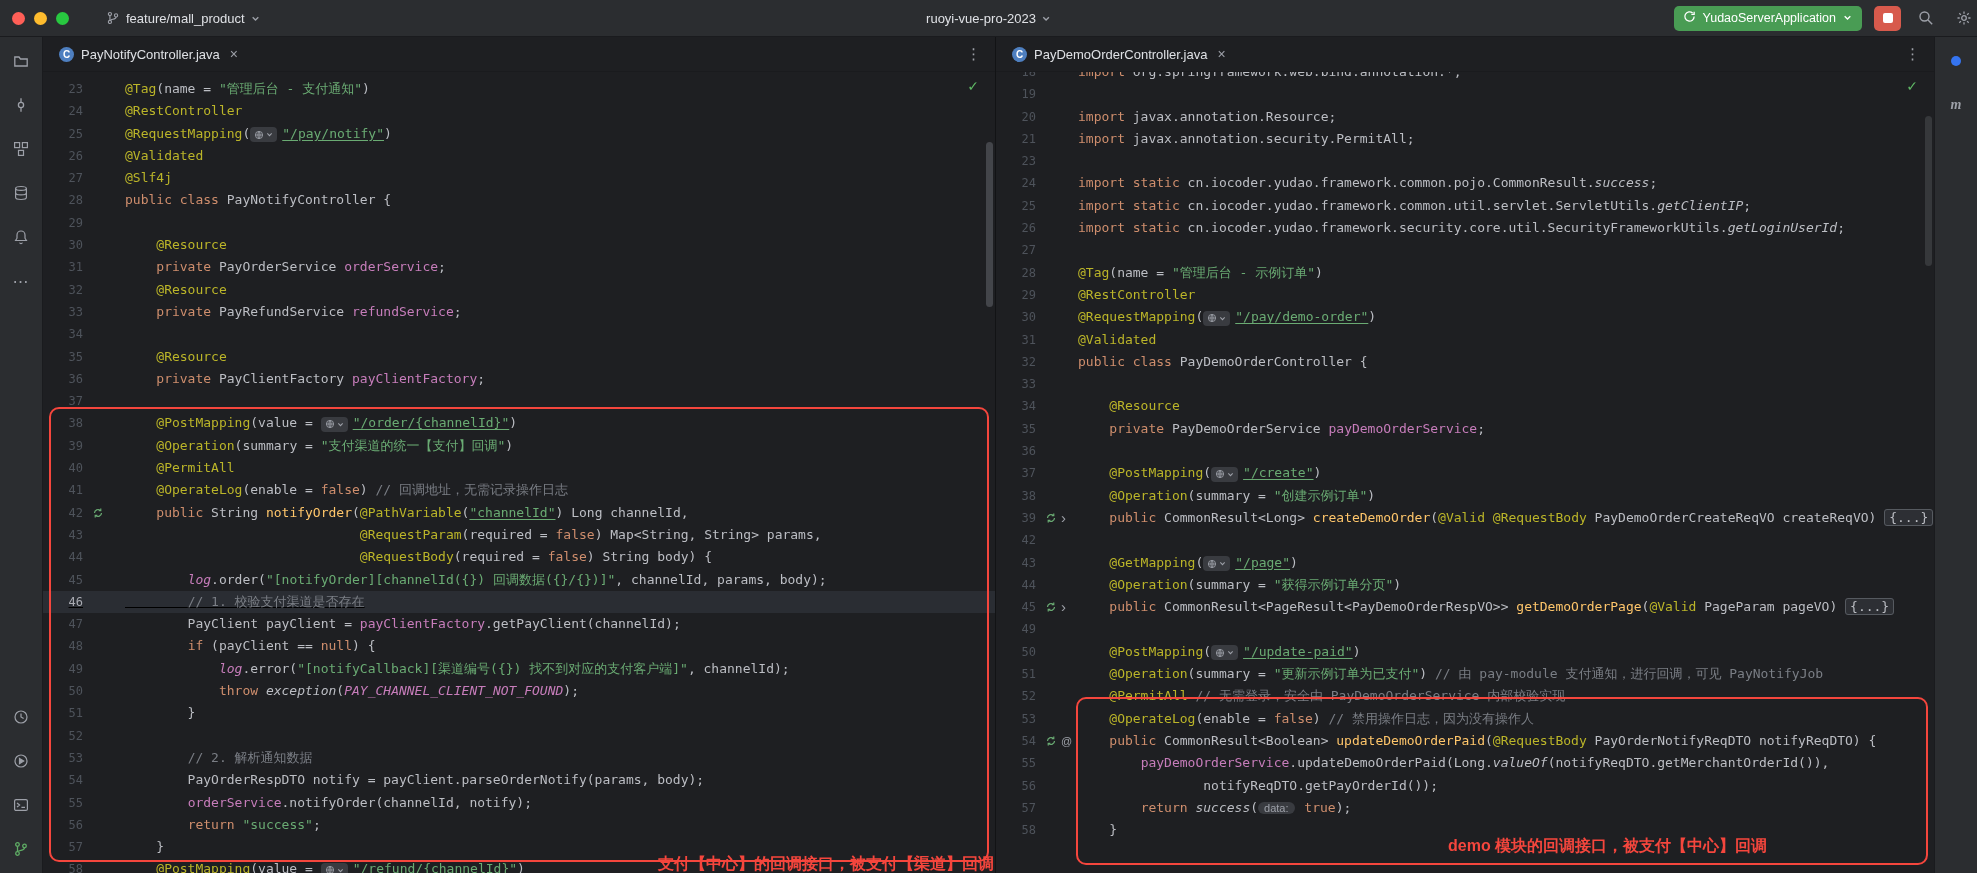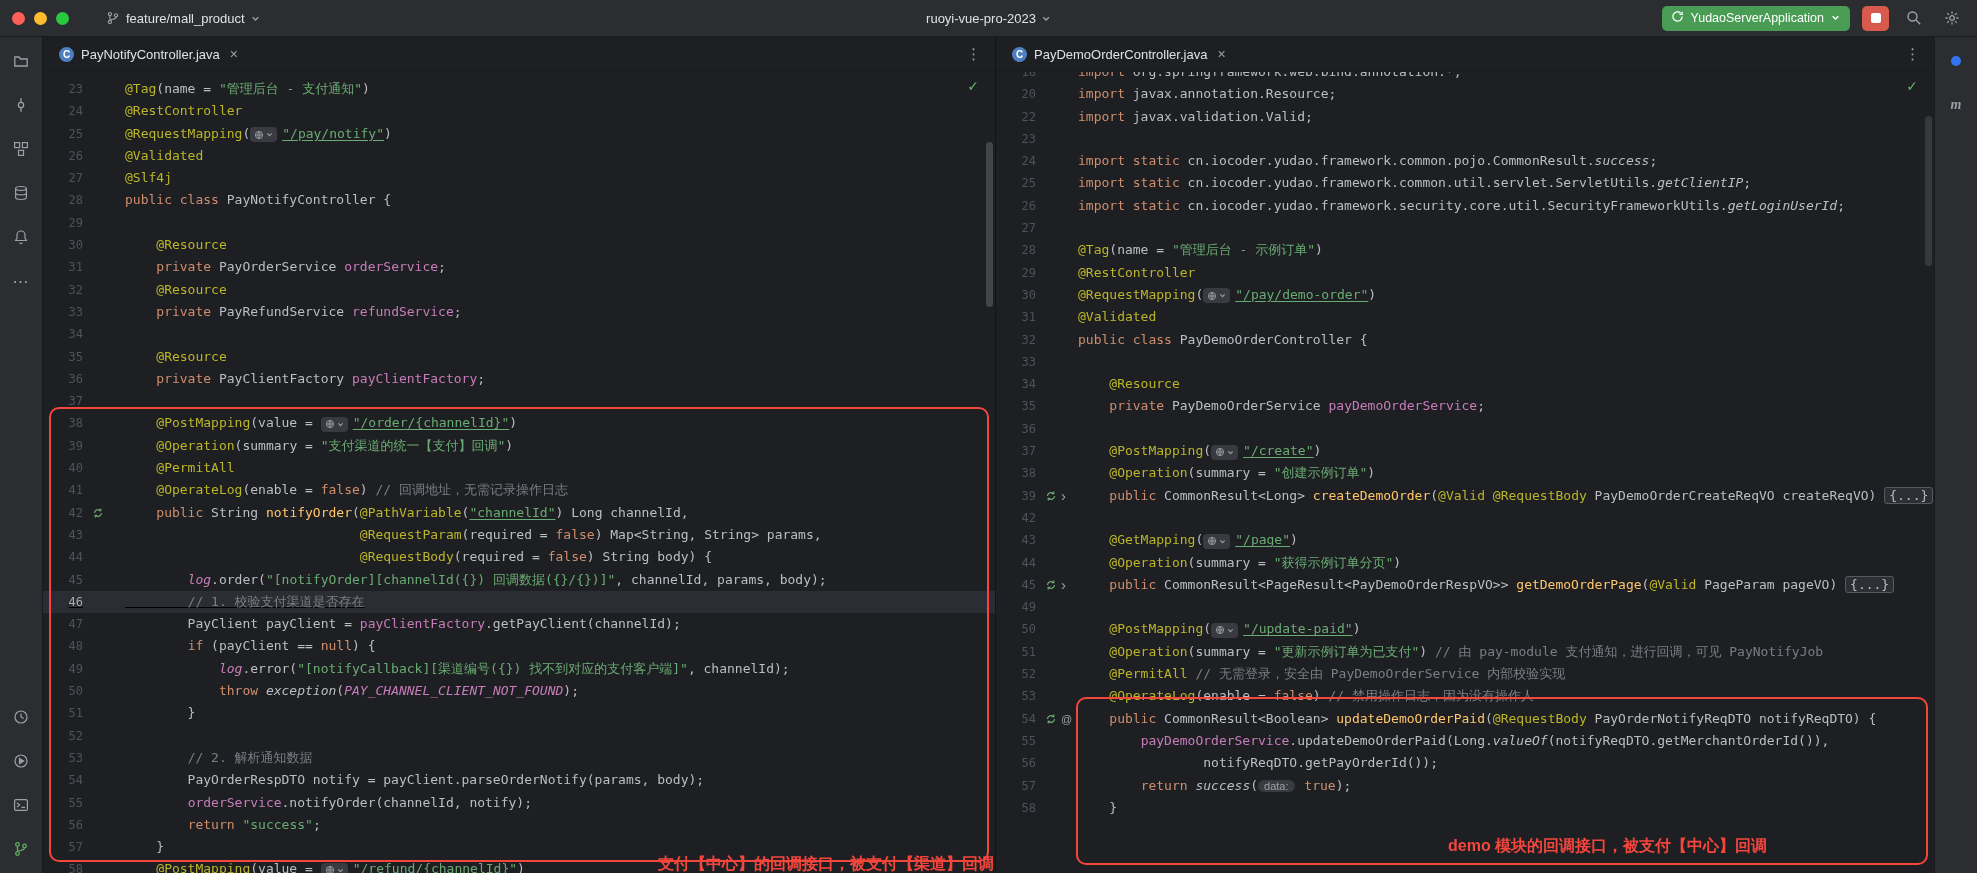--- a/index.html
+++ b/index.html
@@ -7,21 +7,21 @@
   .window { width:1977px; height:873px; position:relative; overflow:hidden; background:#a21caf; }
 
   
   .titlebar { height:37px; background:#2b2d30; border-bottom:1px solid #1a1b1e; display:flex; align-items:center; position:relative; }
   .lights { display:flex; gap:9px; padding:0 14px 0 12px; }
   .light { width:13px; height:13px; border-radius:50%; }
   .light.red { background:#ff5f57; } .light.yellow { background:#febc2e; } .light.green { background:#28c840; }
   .branch-widget { display:flex; align-items:center; gap:6px; color:#dfe1e5; font-size:13px; padding:4px 9px; border-radius:6px; margin-left:14px; }
   .title-center { position:absolute; left:50%; transform:translateX(-50%); color:#dfe1e5; font-size:13px; display:flex; align-items:center; gap:6px; }
   .muted { color:#9da0a8; display:inline-flex; align-items:center; }
-  .tb-right { margin-left:auto; display:flex; align-items:center; gap:12px; padding-right:12px; }
+  .tb-right { margin-left:auto; display:flex; align-items:center; gap:12px; }
   .run-pill { display:flex; align-items:center; gap:7px; background:#499c54; color:#fff; border-radius:5px; height:25px; padding:0 10px 0 9px; font-size:12.5px; font-weight:500; }
   .stop-btn { width:27px; height:25px; background:#d75a4c; border-radius:5px; display:flex; align-items:center; justify-content:center; }
   .stop-square { width:10px; height:10px; background:#fff; border-radius:2px; }
   .tb-icon { display:flex; align-items:center; justify-content:center; width:26px; height:26px; color:#9da0a8; }
 
   
   .main { display:flex; height:836px; }
   .stripe { width:43px; background:#2b2d30; display:flex; flex-direction:column; align-items:center; padding:10px 0; gap:14px; }
   .stripe.left { border-right:1px solid #1a1b1e; }
   .stripe.rightbar { border-left:1px solid #1a1b1e; }
@@ -318,22 +318,23 @@
           <div class="tab">
             <span class="class-icon">C</span>
             <span>PayDemoOrderController.java</span>
             <span class="close">×</span>
           </div>
           <div class="kebab">⋮</div>
         </div>
         <div class="content">
           <div class="rows">
               <div class="row"><span class="lnum">18</span><span class="gut"></span><span class="codetext"><span class="tk-k">import </span><span class="tk-p">org.springframework.web.bind.annotation.*;</span></span></div>
+              <div class="row"><span class="lnum">19</span><span class="gut"></span><span class="codetext"></span></div>
               <div class="row"><span class="lnum">20</span><span class="gut"></span><span class="codetext"><span class="tk-k">import </span><span class="tk-p">javax.annotation.Resource;</span></span></div>
-              <div class="row"><span class="lnum">22</span><span class="gut"></span><span class="codetext"><span class="tk-k">import </span><span class="tk-p">javax.validation.Valid;</span></span></div>
+              <div class="row"><span class="lnum">21</span><span class="gut"></span><span class="codetext"><span class="tk-k">import </span><span class="tk-p">javax.annotation.security.PermitAll;</span></span></div>
               <div class="row"><span class="lnum">23</span><span class="gut"></span><span class="codetext"></span></div>
               <div class="row"><span class="lnum">24</span><span class="gut"></span><span class="codetext"><span class="tk-k">import static </span><span class="tk-p">cn.iocoder.yudao.framework.common.pojo.CommonResult.</span><span class="tk-mi">success</span><span class="tk-p">;</span></span></div>
               <div class="row"><span class="lnum">25</span><span class="gut"></span><span class="codetext"><span class="tk-k">import static </span><span class="tk-p">cn.iocoder.yudao.framework.common.util.servlet.ServletUtils.</span><span class="tk-mi">getClientIP</span><span class="tk-p">;</span></span></div>
               <div class="row"><span class="lnum">26</span><span class="gut"></span><span class="codetext"><span class="tk-k">import static </span><span class="tk-p">cn.iocoder.yudao.framework.security.core.util.SecurityFrameworkUtils.</span><span class="tk-mi">getLoginUserId</span><span class="tk-p">;</span></span></div>
               <div class="row"><span class="lnum">27</span><span class="gut"></span><span class="codetext"></span></div>
               <div class="row"><span class="lnum">28</span><span class="gut"></span><span class="codetext"><span class="tk-a">@Tag</span><span class="tk-p">(name = </span><span class="tk-s">"管理后台 - 示例订单"</span><span class="tk-p">)</span></span></div>
               <div class="row"><span class="lnum">29</span><span class="gut"></span><span class="codetext"><span class="tk-a">@RestController</span></span></div>
               <div class="row"><span class="lnum">30</span><span class="gut"></span><span class="codetext"><span class="tk-a">@RequestMapping</span><span class="tk-p">(</span><span class="inlay-chip"><svg width="10" height="10" viewBox="0 0 10 10" fill="none" stroke="#9da0a8" stroke-width="0.9">
                       <circle cx="5" cy="5" r="3.6"></circle>
                       <path d="M1.4 5h7.2M5 1.4c1.4 1.3 1.4 6 0 7.2M5 1.4c-1.4 1.3-1.4 6 0 7.2"></path>

